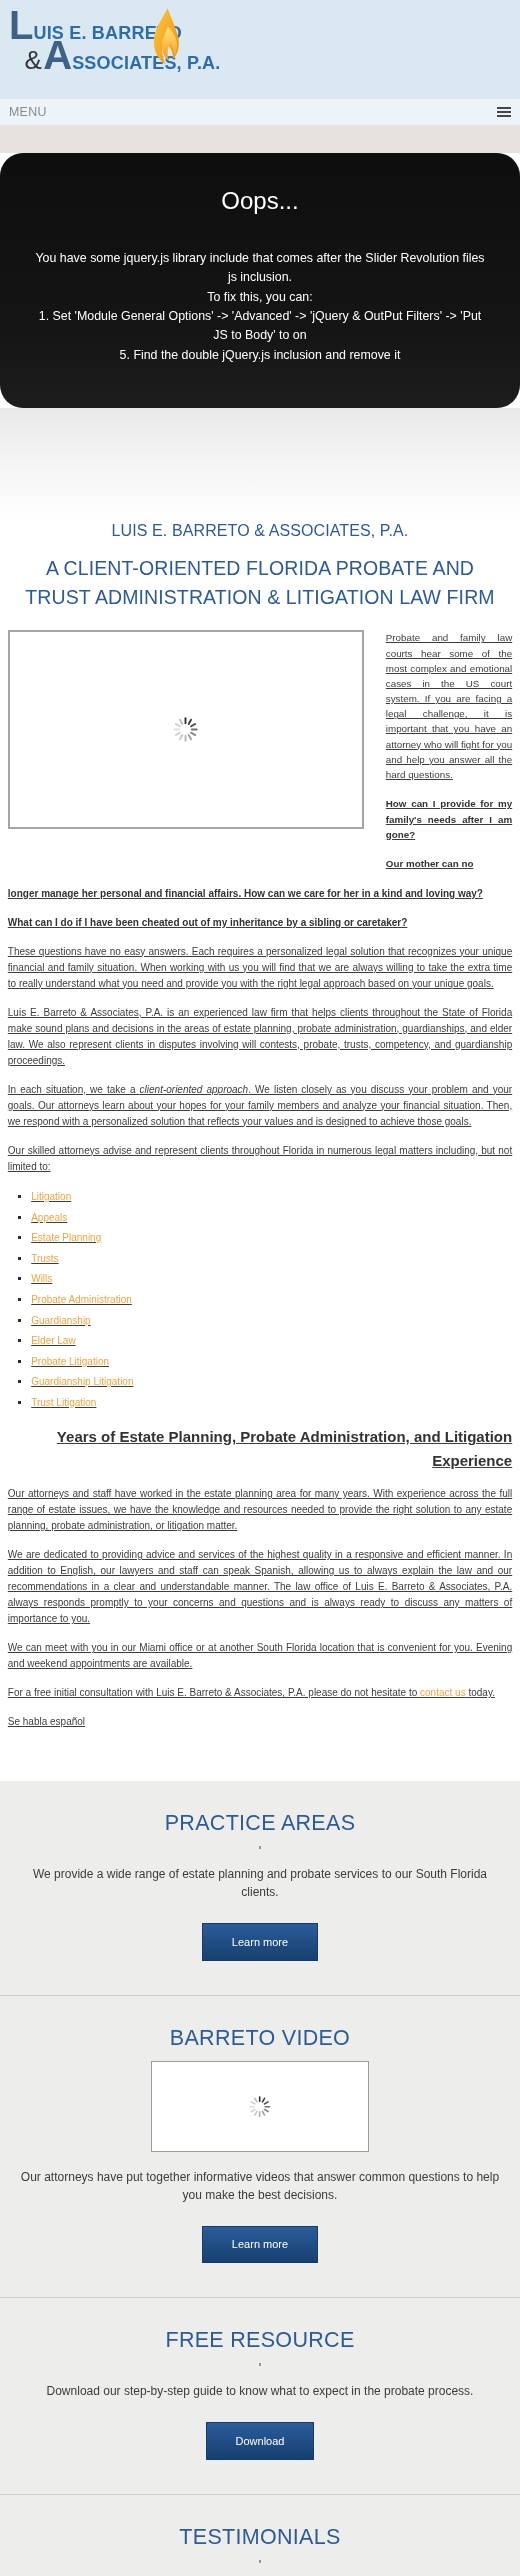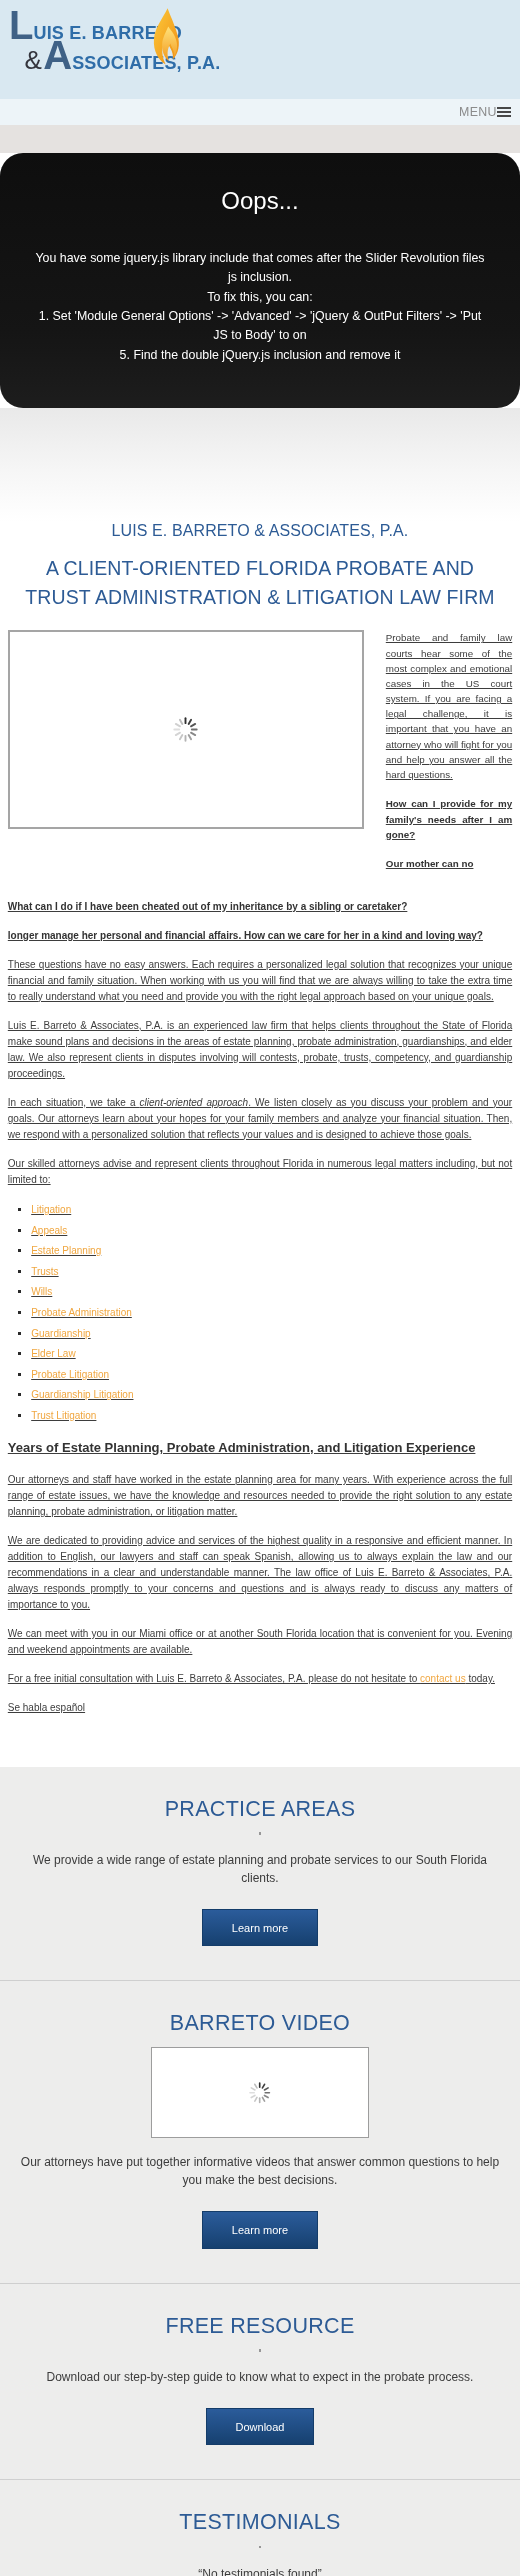--- a/index.html
+++ b/index.html
@@ -17,21 +17,21 @@
   .logo-row { display:flex; align-items:baseline; }
   .logo-row2 { margin-top:-6.5px; padding-left:15.6px; }
   .big-letter { font-size:40px; font-weight:700; color:#3f6186; line-height:0.9; }
   .logo-rest { font-size:18px; font-weight:700; color:#2f6da8; letter-spacing:0.2px; }
   .logo-amp { font-size:26px; font-weight:400; color:#34343c; margin-right:1.3px; }
   .flame-icon { position:absolute; left:139px; top:0; }
 
   
   .menu-bar {
     height:26px; background:#edf4f8; display:flex; align-items:center;
-    justify-content:flex-end; padding:0 9px;
+    justify-content:space-between; padding:0 9px;
   }
   .menu-label { color:#8b8b8b; font-size:12.4px; letter-spacing:0.3px; }
   .hamburger { display:inline-block; }
   .hamburger span { display:block; width:14.3px; height:2px; background:#474747; margin:2px 0; }
 
   .gray-strip { height:28px; background:#e5e2e0; }
 
   
   .error-banner {
     background:linear-gradient(180deg,#0e0e0e,#151515 70%,#1d1d1d);
@@ -56,21 +56,21 @@
   }
   .col-right { flex:1; text-align:justify; font-size:9.8px; line-height:1.55; }
   .col-right p { margin:0 0 14.3px; }
   .q-bold { font-weight:700; color:#333; }
   .article { text-align:justify; font-size:10px; line-height:1.6; }
   .article p { margin:13px 0; }
   .practice-list { margin:14.3px 0; padding-left:23.4px; list-style:square; color:#2b2b2b; }
   .practice-list li { margin:4.6px 0; font-size:10px; }
   .practice-list a { color:#f0a63f; }
   .inline-link { color:#f0a63f; }
-  .years-heading { font-weight:700; color:#333; font-size:13px; margin:17px 0; text-align:left; }
+  .years-heading { font-weight:700; color:#333; font-size:15px; margin:17px 0; text-align:right; }
 
   
   .gray-area { background:#ededec; margin-top:11.7px; }
   .promo-section { text-align:center; padding:30px 13px 34px; }
   .promo-section + .promo-section { border-top:0.7px solid #cfcfcf; }
   .section-title { color:#2d5b95; font-size:21.5px; font-weight:400; margin:0 0 10.4px; letter-spacing:0.3px; }
   .sep-dot { display:inline-block; width:2.6px; height:2.6px; border:0.7px solid #979797; margin-bottom:6.5px; }
   .section-text { font-size:12px; color:#3c3c3c; margin:7.8px auto 22px; max-width:484px; line-height:1.5; }
   .btn {
     display:inline-block; background:linear-gradient(180deg,#2b5c9b,#16406f);
@@ -160,22 +160,22 @@
       </svg>
     </div>
     <div class="col-right">
       <p>Probate and family law courts hear some of the most complex and emotional cases in the US court system. If you are facing a legal challenge, it is important that you have an attorney who will fight for you and help you answer all the hard questions.</p>
       <p class="q-bold">How can I provide for my family's needs after I am gone?</p>
       <p class="q-bold">Our mother can no</p>
     </div>
   </div>
 
   <div class="article">
+    <p class="q-bold" style="margin-top:0;">longer manage her personal and financial affairs. How can we care for her in a kind and loving way?</p>
     <p class="q-bold">What can I do if I have been cheated out of my inheritance by a sibling or caretaker?</p>
-    <p class="q-bold" style="margin-top:0;">longer manage her personal and financial affairs. How can we care for her in a kind and loving way?</p>
     <p>These questions have no easy answers. Each requires a personalized legal solution that recognizes your unique financial and family situation. When working with us you will find that we are always willing to take the extra time to really understand what you need and provide you with the right legal approach based on your unique goals.</p>
     <p>Luis E. Barreto &amp; Associates, P.A. is an experienced law firm that helps clients throughout the State of Florida make sound plans and decisions in the areas of estate planning, probate administration, guardianships, and elder law. We also represent clients in disputes involving will contests, probate, trusts, competency, and guardianship proceedings.</p>
     <p><span>In each situation, we take a </span><em>client-oriented approach</em><span>. We listen closely as you discuss your problem and your goals. Our attorneys learn about your hopes for your family members and analyze your financial situation. Then, we respond with a personalized solution that reflects your values and is designed to achieve those goals.</span></p>
     <p>Our skilled attorneys advise and represent clients throughout Florida in numerous legal matters including, but not limited to:</p>
 
     <ul class="practice-list">
         <li><a href="#">Litigation</a></li>
         <li><a href="#">Appeals</a></li>
         <li><a href="#">Estate Planning</a></li>
         <li><a href="#">Trusts</a></li>

